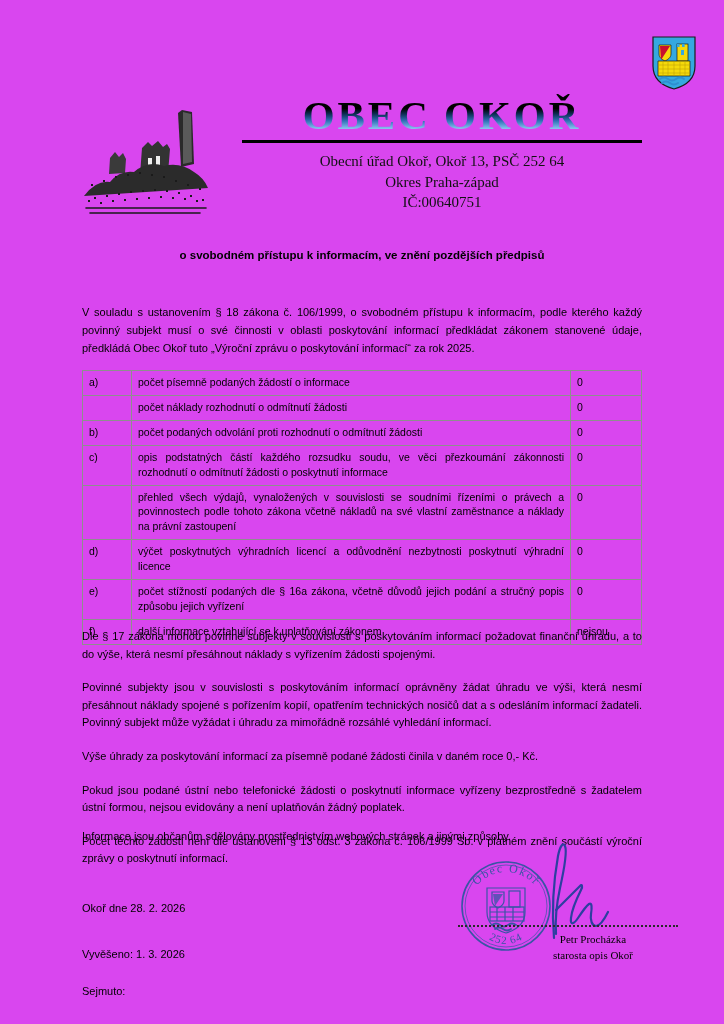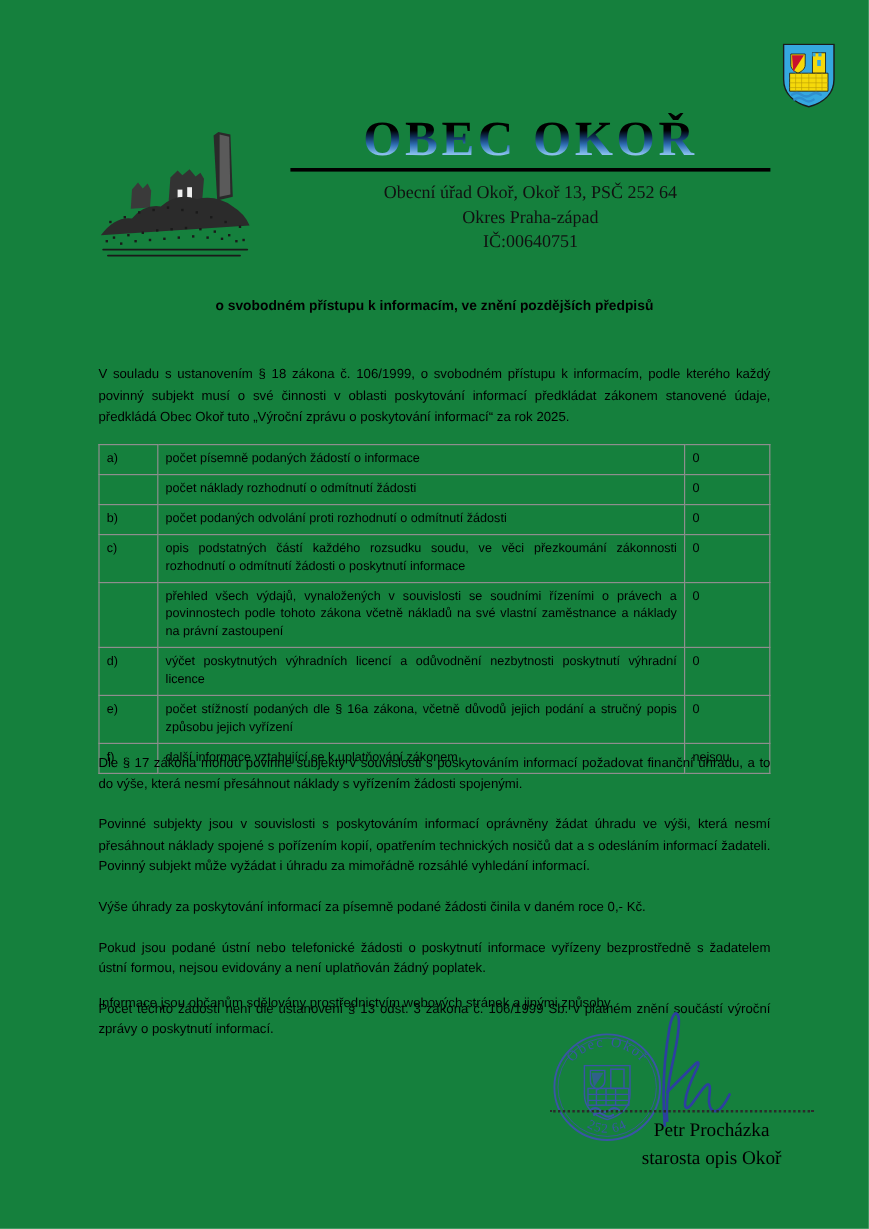--- a/index.html
+++ b/index.html
@@ -14,21 +14,21 @@
     position: relative;
     overflow: hidden;
     font-family: "Liberation Sans", sans-serif;
     color: #000000;
     -webkit-font-smoothing: antialiased;
   }
 
   .page {
     position: absolute;
     inset: 0;
-    background: #15803d;
+    background: #d946ef;
   }
 
   
   .header {
     position: absolute;
     top: 34px;
     left: 0;
     right: 0;
     height: 190px;
   }
@@ -208,21 +208,21 @@
     border-top: 2px dotted #2a2a2a;
     height: 0;
   }
   .sig-name {
     position: absolute;
     left: 48px;
     top: 84px;
     width: 210px;
     text-align: center;
     font-family: "Liberation Serif", "DejaVu Serif", serif;
-    font-size: 16px;
+    font-size: 11px;
     line-height: 1.42;
   }
 </style>
 </head>
 <body>
 
 <div class="page">
 
   <div class="header">
 
@@ -389,20 +389,25 @@
   <div class="paras">
     <p>Dle § 17 zákona mohou povinné subjekty v souvislosti s poskytováním informací požadovat finanční úhradu, a to do výše, která nesmí přesáhnout náklady s vyřízením žádosti spojenými.</p>
     <p>Povinné subjekty jsou v souvislosti s poskytováním informací oprávněny žádat úhradu ve výši, která nesmí přesáhnout náklady spojené s pořízením kopií, opatřením technických nosičů dat a s odesláním informací žadateli. Povinný subjekt může vyžádat i úhradu za mimořádně rozsáhlé vyhledání informací.</p>
     <p>Výše úhrady za poskytování informací za písemně podané žádosti činila v daném roce 0,- Kč.</p>
     <p>Pokud jsou podané ústní nebo telefonické žádosti o poskytnutí informace vyřízeny bezprostředně s žadatelem ústní formou, nejsou evidovány a není uplatňován žádný poplatek.</p>
     <p class="last">Počet těchto žádostí není dle ustanovení § 13 odst. 3 zákona č. 106/1999 Sb. v platném znění součástí výroční zprávy o poskytnutí informací.</p>
   </div>
 
   <div class="closing">Informace jsou občanům sdělovány prostřednictvím webových stránek a jinými způsoby.</div>
 
+  <div class="dates">
+    <div class="d1">Okoř dne 28. 2. 2026</div>
+    <div class="d2">Vyvěšeno: 1. 3. 2026</div>
+    <div>Sejmuto:</div>
+  </div>
 
   <div class="signzone">
 
     <div class="stamp">
       <svg viewBox="0 0 104 104" xmlns="http://www.w3.org/2000/svg">
         <defs>
           <path id="arcTop" d="M 14 56 A 38 38 0 0 1 90 56" fill="none"></path>
           <path id="arcBot" d="M 20 58 A 32 32 0 0 0 84 58" fill="none"></path>
         </defs>
         <circle cx="52" cy="52" r="44" fill="none" stroke="#3a55a5" stroke-width="1.6"></circle>

